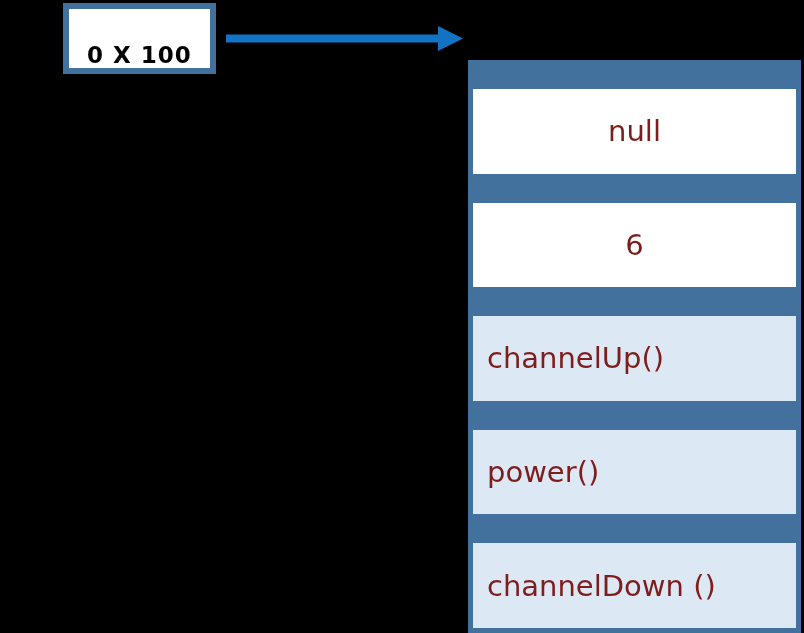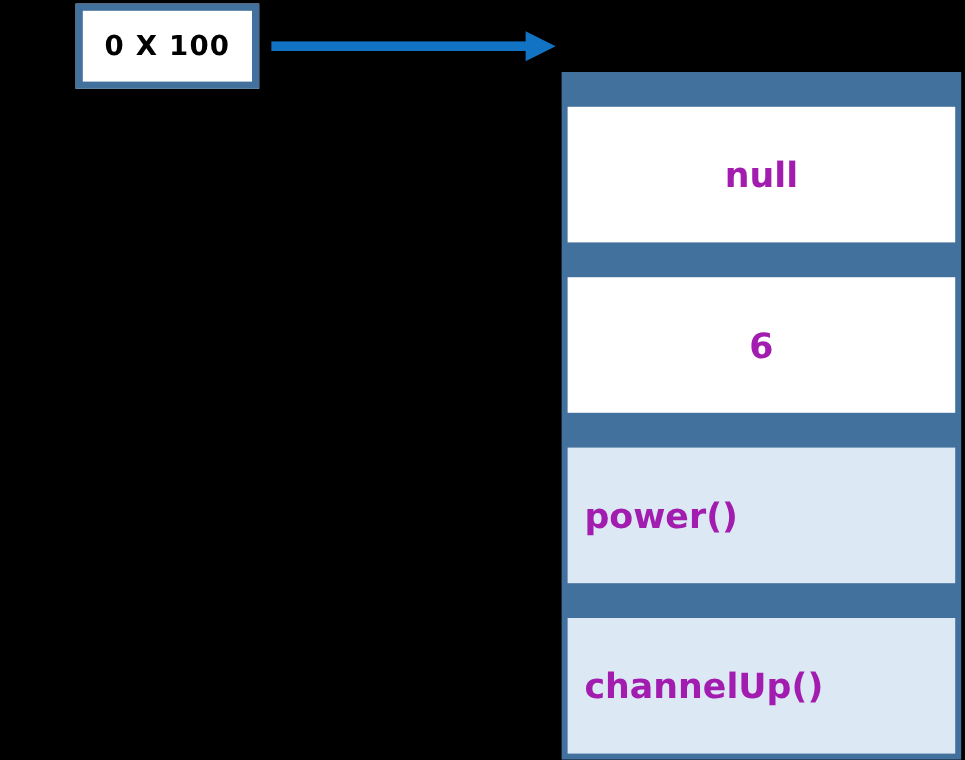--- a/index.html
+++ b/index.html
@@ -18,21 +18,21 @@
   
   .ref-box {
     position: absolute;
     left: 63px;
     top: 3px;
     width: 141px;
     height: 59px;
     background: #ffffff;
     border: 6px solid #41719C;
     display: flex;
-    align-items: center;
+    align-items: flex-end;
     justify-content: center;
   }
   .ref-box .ref-label {
     color: #000000;
     font-size: 23px;
     font-weight: bold;
     letter-spacing: 1px;
     white-space: nowrap;
   }
 
@@ -56,23 +56,23 @@
     background: #41719C;
     padding: 5px;
     display: flex;
     flex-direction: column;
     gap: 5px;
   }
   .cell {
     flex: 1 1 0;
     display: flex;
     align-items: center;
-    color: #a21caf;
+    color: #7f1d1d;
     font-size: 29px;
-    font-weight: bold;
+    font-weight: normal;
     white-space: nowrap;
     margin-top: 24px;
   }
   .cell.property {
     background: #ffffff;
     justify-content: center;
   }
   .cell.method {
     background: #DCE9F5;
     justify-content: flex-start;
@@ -92,18 +92,21 @@
 </svg>
 
 <div class="obj-table">
   <div class="cell property">
     <span>null</span>
   </div>
   <div class="cell property">
     <span>6</span>
   </div>
   <div class="cell method">
+    <span>channelUp()</span>
+  </div>
+  <div class="cell method">
     <span>power()</span>
   </div>
   <div class="cell method">
-    <span>channelUp()</span>
+    <span>channelDown ()</span>
   </div>
 </div>
 
 </body></html>

